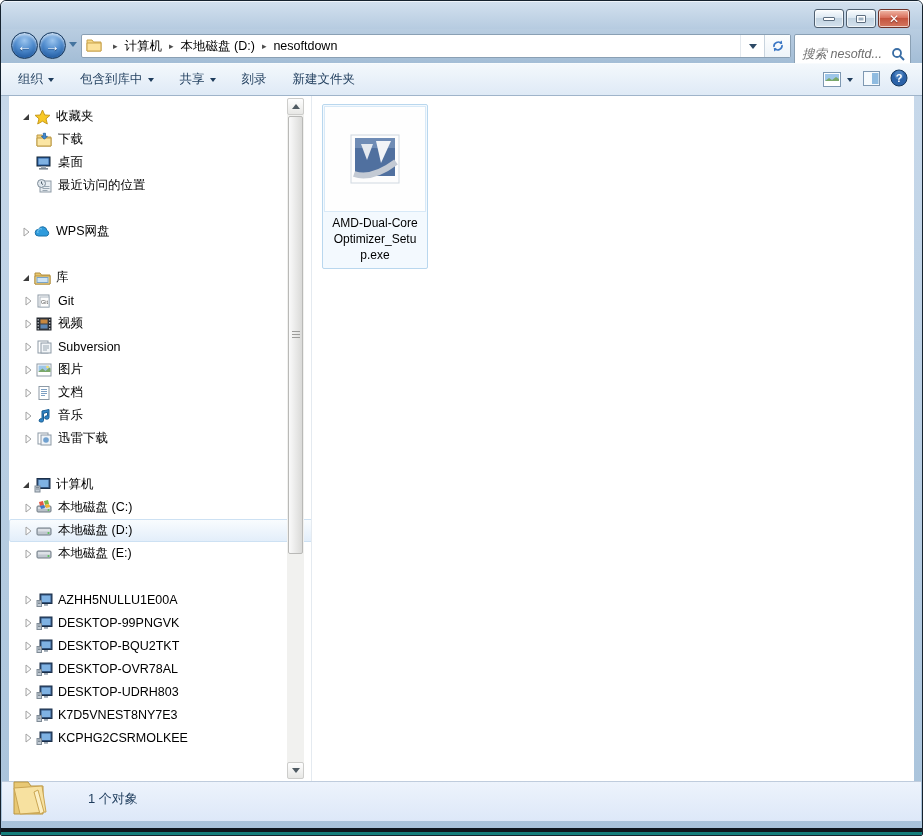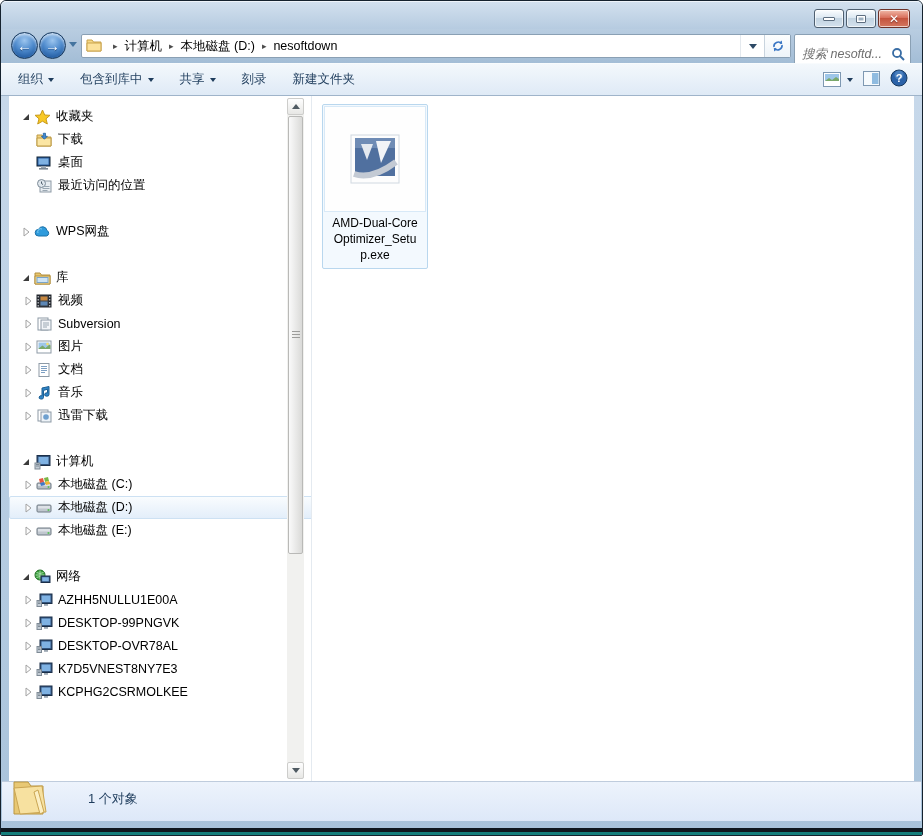--- a/index.html
+++ b/index.html
@@ -314,20 +314,35 @@
             <span class="tree-label">库</span>
           </div>
           <div class="tree-row child">
             <span class="expander">
               <svg width="10" height="12" viewBox="0 0 10 12">
                 <polygon points="3,2 3,10 8,6" fill="#fdfdfd" stroke="#a2a2a2"></polygon>
               </svg>
             </span>
             <span class="tree-icon">
               <svg width="17" height="16" viewBox="0 0 17 16">
+                <rect x="2" y="2" width="11" height="12" fill="#fff" stroke="#8d9aa6"></rect>
+                <rect x="4" y="4" width="9" height="10" fill="#fdfdfd" stroke="#aeb8c2"></rect>
+                <text x="8.5" y="11" font-size="5.5" text-anchor="middle" fill="#555" font-family="Liberation Sans,sans-serif">Git</text>
+              </svg>
+            </span>
+            <span class="tree-label">Git</span>
+          </div>
+          <div class="tree-row child">
+            <span class="expander">
+              <svg width="10" height="12" viewBox="0 0 10 12">
+                <polygon points="3,2 3,10 8,6" fill="#fdfdfd" stroke="#a2a2a2"></polygon>
+              </svg>
+            </span>
+            <span class="tree-icon">
+              <svg width="17" height="16" viewBox="0 0 17 16">
                 <rect x="1" y="2" width="14" height="12" fill="#3a3f47" stroke="#22262c"></rect>
                 <rect x="1" y="2" width="2.5" height="12" fill="#20242a"></rect>
                 <rect x="12.5" y="2" width="2.5" height="12" fill="#20242a"></rect>
                 <rect x="4.5" y="3.5" width="7" height="4" fill="#c7873f"></rect>
                 <rect x="4.5" y="8.5" width="7" height="4" fill="#5d87b5"></rect>
                 <path d="M2.2 3 v1.5 M2.2 6 v1.5 M2.2 9 v1.5 M2.2 12 v1.5 M13.7 3 v1.5 M13.7 6 v1.5 M13.7 9 v1.5 M13.7 12 v1.5" stroke="#c8ccd2" stroke-width="1.2"></path>
               </svg>
             </span>
             <span class="tree-label">视频</span>
           </div>
@@ -466,36 +481,20 @@
               <svg width="17" height="16" viewBox="0 0 17 16">
                 <rect x="1" y="5" width="14" height="7" rx="1" fill="#c0c7cf" stroke="#6f7a84"></rect>
                 <rect x="2" y="6" width="12" height="2.5" fill="#dde2e7"></rect>
                 <circle cx="12.5" cy="10" r="1.1" fill="#58c258"></circle>
               </svg>
             </span>
             <span class="tree-label">本地磁盘 (E:)</span>
           </div>
         </div>
         <div class="tree-section">
-          <div class="tree-row header">
-            <span class="expander">
-              <svg width="10" height="10" viewBox="0 0 10 10">
-                <polygon points="8,2 8,8 2,8" fill="#3c3c3c"></polygon>
-              </svg>
-            </span>
-            <span class="tree-icon">
-              <svg width="17" height="16" viewBox="0 0 17 16">
-                <circle cx="6" cy="6" r="5" fill="#39a03c" stroke="#1e6b22"></circle>
-                <path d="M1.5 6 h9 M6 1.5 v9 M2.5 3.5 q3.5 2 7 0 M2.5 8.5 q3.5-2 7 0" stroke="#bfe5bf" fill="none" stroke-width="0.8"></path>
-                <rect x="7" y="7" width="9" height="6.5" fill="#34557e" stroke="#1b2f49"></rect>
-                <rect x="8.2" y="8.2" width="6.6" height="4" fill="#7fb2e3"></rect>
-              </svg>
-            </span>
-            <span class="tree-label">网络</span>
-          </div>
           <div class="tree-row child">
             <span class="expander">
               <svg width="10" height="12" viewBox="0 0 10 12">
                 <polygon points="3,2 3,10 8,6" fill="#fdfdfd" stroke="#a2a2a2"></polygon>
               </svg>
             </span>
             <span class="tree-icon">
               <svg width="17" height="16" viewBox="0 0 17 16">
                 <rect x="4" y="2" width="12" height="9.5" fill="#34557e" stroke="#1b2f49"></rect>
                 <rect x="5.5" y="3.5" width="9" height="6.5" fill="#7fb2e3"></rect>
@@ -531,21 +530,55 @@
             </span>
             <span class="tree-icon">
               <svg width="17" height="16" viewBox="0 0 17 16">
                 <rect x="4" y="2" width="12" height="9.5" fill="#34557e" stroke="#1b2f49"></rect>
                 <rect x="5.5" y="3.5" width="9" height="6.5" fill="#7fb2e3"></rect>
                 <rect x="1" y="8.5" width="4.5" height="6" fill="#c3ccd5" stroke="#7e8a95"></rect>
                 <path d="M2 10 h2.5 M2 11.5 h2.5" stroke="#7e8a95"></path>
                 <rect x="8" y="12" width="4" height="1.8" fill="#9ca7b2"></rect>
               </svg>
             </span>
+            <span class="tree-label">DESKTOP-BQU2TKT</span>
+          </div>
+          <div class="tree-row child">
+            <span class="expander">
+              <svg width="10" height="12" viewBox="0 0 10 12">
+                <polygon points="3,2 3,10 8,6" fill="#fdfdfd" stroke="#a2a2a2"></polygon>
+              </svg>
+            </span>
+            <span class="tree-icon">
+              <svg width="17" height="16" viewBox="0 0 17 16">
+                <rect x="4" y="2" width="12" height="9.5" fill="#34557e" stroke="#1b2f49"></rect>
+                <rect x="5.5" y="3.5" width="9" height="6.5" fill="#7fb2e3"></rect>
+                <rect x="1" y="8.5" width="4.5" height="6" fill="#c3ccd5" stroke="#7e8a95"></rect>
+                <path d="M2 10 h2.5 M2 11.5 h2.5" stroke="#7e8a95"></path>
+                <rect x="8" y="12" width="4" height="1.8" fill="#9ca7b2"></rect>
+              </svg>
+            </span>
             <span class="tree-label">DESKTOP-OVR78AL</span>
+          </div>
+          <div class="tree-row child">
+            <span class="expander">
+              <svg width="10" height="12" viewBox="0 0 10 12">
+                <polygon points="3,2 3,10 8,6" fill="#fdfdfd" stroke="#a2a2a2"></polygon>
+              </svg>
+            </span>
+            <span class="tree-icon">
+              <svg width="17" height="16" viewBox="0 0 17 16">
+                <rect x="4" y="2" width="12" height="9.5" fill="#34557e" stroke="#1b2f49"></rect>
+                <rect x="5.5" y="3.5" width="9" height="6.5" fill="#7fb2e3"></rect>
+                <rect x="1" y="8.5" width="4.5" height="6" fill="#c3ccd5" stroke="#7e8a95"></rect>
+                <path d="M2 10 h2.5 M2 11.5 h2.5" stroke="#7e8a95"></path>
+                <rect x="8" y="12" width="4" height="1.8" fill="#9ca7b2"></rect>
+              </svg>
+            </span>
+            <span class="tree-label">DESKTOP-UDRH803</span>
           </div>
           <div class="tree-row child">
             <span class="expander">
               <svg width="10" height="12" viewBox="0 0 10 12">
                 <polygon points="3,2 3,10 8,6" fill="#fdfdfd" stroke="#a2a2a2"></polygon>
               </svg>
             </span>
             <span class="tree-icon">
               <svg width="17" height="16" viewBox="0 0 17 16">
                 <rect x="4" y="2" width="12" height="9.5" fill="#34557e" stroke="#1b2f49"></rect>

